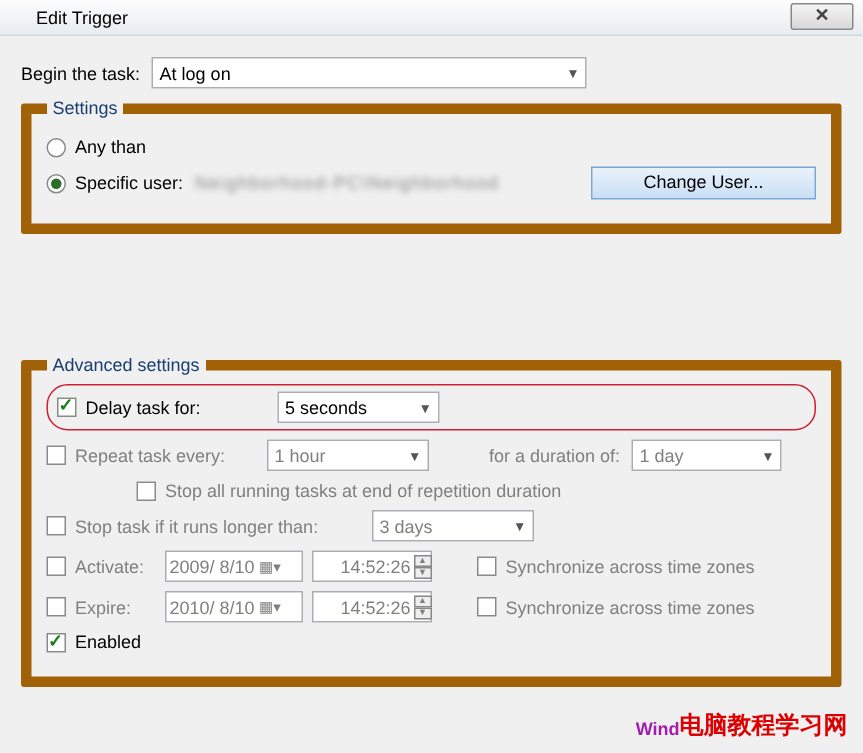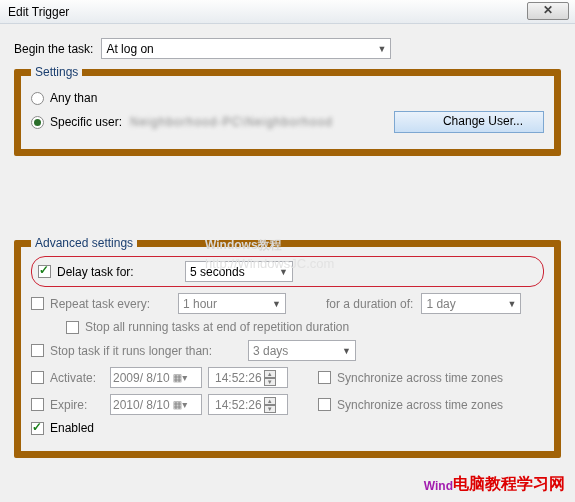--- a/index.html
+++ b/index.html
@@ -1,37 +1,37 @@
 <!DOCTYPE html>
 <html><head>
 <meta charset="utf-8">
 <style>
   * { box-sizing: border-box; font-family: "Segoe UI", Tahoma, sans-serif; font-size: 12px; }
   body { margin: 0; background: #f0f0f0; width: 575px; height: 502px; position: relative; }
-  .titlebar { background: linear-gradient(#fdfdfd, #e8ecf0); height: 24px; line-height: 24px; padding-left: 8px; border-bottom: 1px solid #cfd6de; position: relative; }
+  .titlebar { background: linear-gradient(#fdfdfd, #e8ecf0); height: 24px; line-height: 24px; padding-left: 24px; border-bottom: 1px solid #cfd6de; position: relative; }
   .closebtn { position: absolute; right: 6px; top: 2px; width: 42px; height: 18px; background: linear-gradient(#f4f4f4,#d8d8d8); border:1px solid #888; border-radius: 2px; text-align:center; line-height:14px; font-weight:bold; color:#444; }
   .content { padding: 8px 14px; }
   .row { display: flex; align-items: center; margin: 6px 0; }
   .lbl { margin-right: 8px; color: #000; }
   .combo { display:inline-flex; align-items:center; justify-content:space-between; background:#fff; border:1px solid #abadb3; padding:2px 4px; height:21px; }
   .combo .arrow { font-size:9px; color:#555; margin-left:6px; }
   fieldset { border:7px solid #a16207; padding:6px 10px 10px 10px; margin:6px 0; border-radius:2px; }
   legend { padding:0 4px; color:#1a3e6f; }
   .radio, .check { display:inline-block; width:13px; height:13px; border:1px solid #8a8a8a; background:#fff; margin-right:6px; vertical-align:middle; }
   .radio { border-radius:50%; position:relative; }
   .radio.sel::after { content:""; width:7px; height:7px; background:#2b6f2b; border-radius:50%; position:absolute; top:2px; left:2px; }
   .check { position:relative; }
   .check.sel { background:#fff; }
   .check.sel::after { content:"✓"; color:#1a7f1a; position:absolute; top:-3px; left:0; font-size:12px; font-weight:bold; }
-  .btn { background: linear-gradient(#eaf2fb,#c9dff5); border:1px solid #7da7d1; padding:2px 20px; height:22px; text-align:right; }
+  .btn { background: linear-gradient(#eaf2fb,#c9dff5); border:1px solid #7da7d1; padding:2px 20px; height:22px; text-align:center; }
   .blurred { color:#888; filter: blur(2px); letter-spacing:1px; }
   .muted { color:#808080; }
   .datebox { display:inline-flex; align-items:center; background:#fff; border:1px solid #abadb3; height:21px; padding:0 2px; }
   .datebox .cal { font-size:10px; margin-left:3px; }
-  .timebox { display:inline-flex; align-items:center; background:#fff; border:1px solid #abadb3; height:21px; padding:0 6px; }
+  .timebox { display:inline-flex; align-items:center; background:#fff; border:1px solid #abadb3; height:21px; padding:0 18px; }
   .spin { display:flex; flex-direction:column; margin-left:2px; }
   .spin div { width:12px; height:8px; border:1px solid #888; font-size:6px; line-height:6px; text-align:center; background:#eee; }
   .hl-red { border:1px solid #c23; padding:4px 6px; }
   .watermark { position:absolute; top:225px; left:205px; color:#d9d9d9; font-size:26px; font-weight:bold; pointer-events:none; }
   .watermark small { display:block; font-size:13px; color:#e2e2e2; font-weight:normal; text-align:center; }
   .footer-wm { position:absolute; bottom:6px; right:10px; font-size:22px; font-weight:bold; }
   .footer-wm .blue { color:#a21caf;margin-left:44px; }
   .footer-wm .red { color:#d00; font-size:16px; vertical-align:middle; }
 </style>
 </head>
@@ -59,24 +59,20 @@
       <span>Any than</span>
     </div>
     <div class="row">
       <span class="radio sel"></span>
       <span class="lbl">Specific user:</span>
       <span class="blurred" style="flex:1">Neighborhood-PC\Neighborhood</span>
       <div class="btn" style="width:150px"><span>Change User...</span></div>
     </div>
   </fieldset>
 
-  <div class="watermark">
-    <span>Windows教程</span>
-    <small>http://WindowsJC.com</small>
-  </div>
 
   <fieldset style="margin-top:80px;">
     <legend>Advanced settings</legend>
 
     <div class="hl-red" style="margin-bottom:4px;border-radius:14px;">
       <div class="row" style="margin:0;">
         <span class="check sel"></span>
         <span class="lbl" style="width:120px">Delay task for:</span>
         <div class="combo" style="width:108px">
           <span>5 seconds</span>
@@ -92,21 +88,21 @@
         <span>1 hour</span>
         <span class="arrow">▼</span>
       </div>
       <span class="lbl muted" style="margin-left:40px">for a duration of:</span>
       <div class="combo muted" style="width:100px">
         <span>1 day</span>
         <span class="arrow">▼</span>
       </div>
     </div>
 
-    <div class="row" style="margin-left:35px;">
+    <div class="row" style="margin-left:60px;">
       <span class="check"></span>
       <span class="muted">Stop all running tasks at end of repetition duration</span>
     </div>
 
     <div class="row">
       <span class="check"></span>
       <span class="lbl muted" style="width:190px">Stop task if it runs longer than:</span>
       <div class="combo muted" style="width:108px">
         <span>3 days</span>
         <span class="arrow">▼</span>

